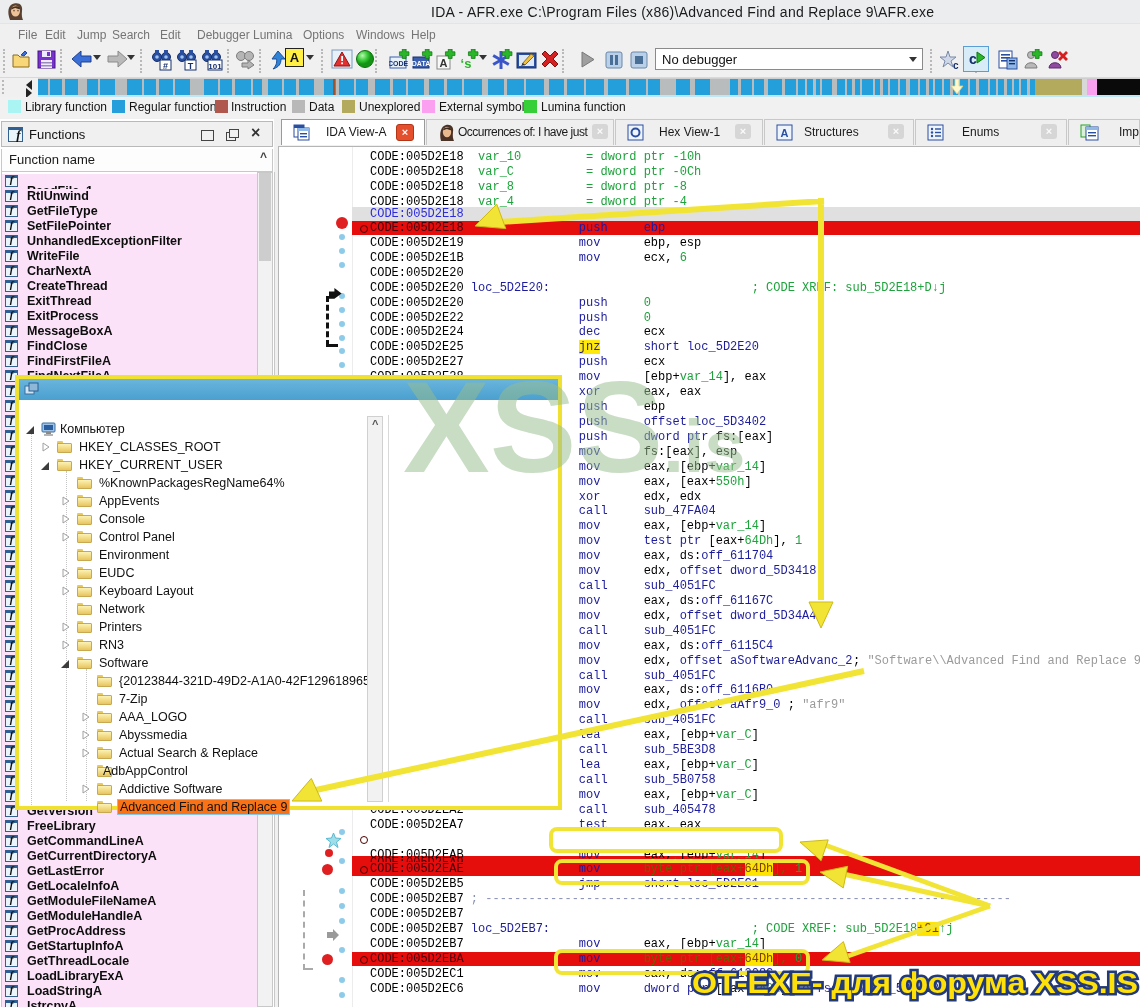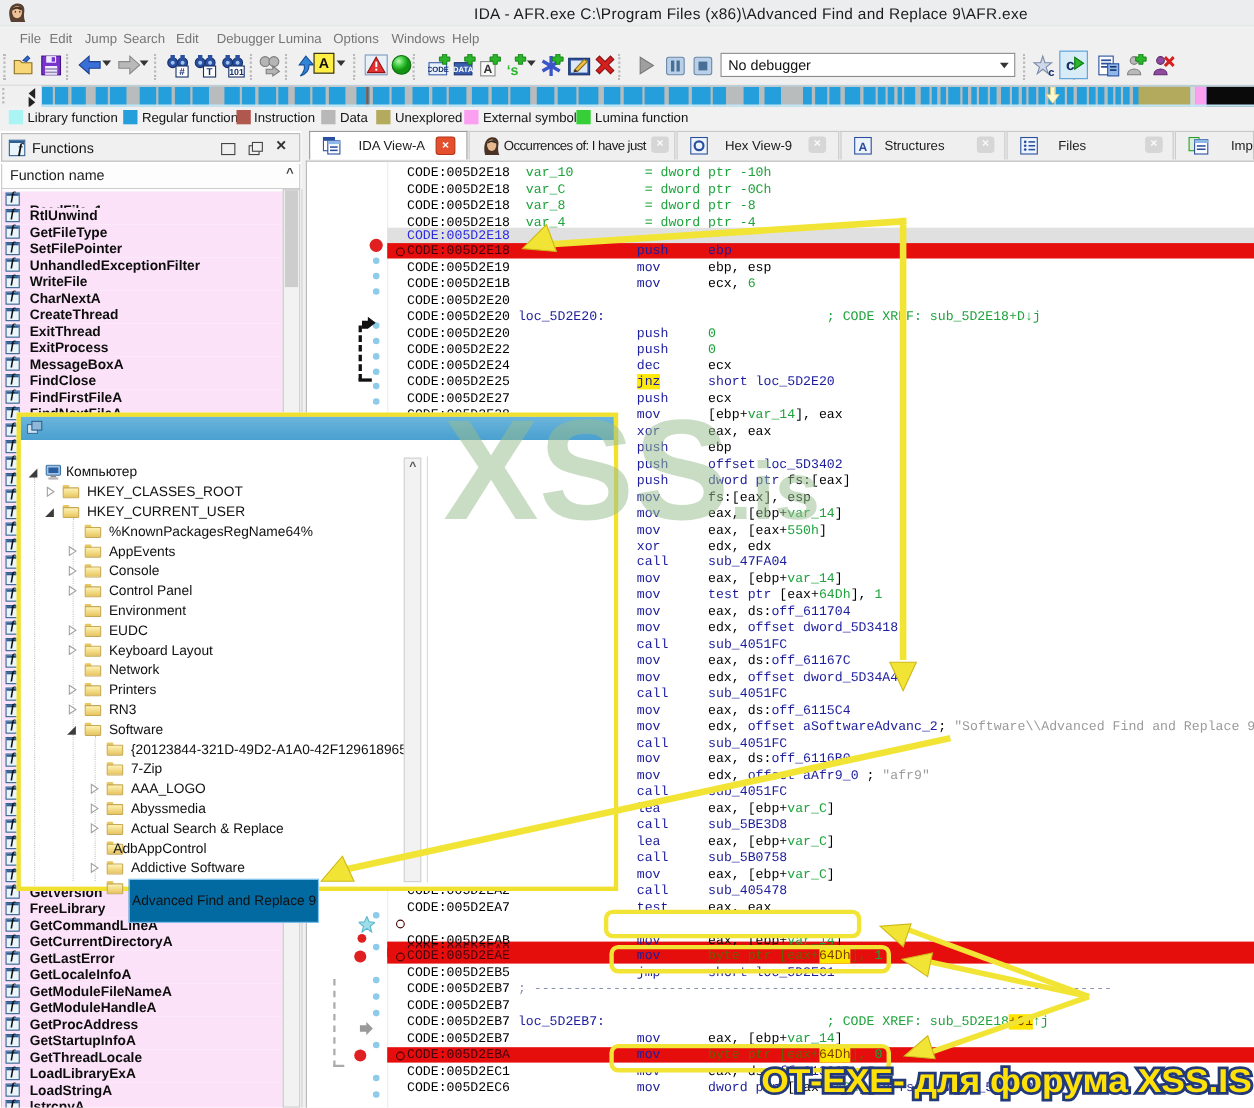--- a/index.html
+++ b/index.html
@@ -381,38 +381,38 @@
     <path d="M3 18 C1 10 3 3 8 2 C13 1 16 4 15 9 C14.5 13 15 16 16 18 Z" fill="#4a3226"></path>
     <ellipse cx="9" cy="9" rx="4.2" ry="5.2" fill="#e8b88f"></ellipse>
     <path d="M5 7 C6 4 12 4 13 6 C13 8 12 7 9 6 C7 6 5.5 8 5 7 Z" fill="#3a2a1e"></path>
   </svg>
 <div class="tabtxt abs" style="left:458px;top:125px;letter-spacing:-0.5px;">Occurrences of: I have just</div>
 <div class="tclose  abs" style="left:592px;top:124px">×</div>
 <svg class="abs" style="left:627px;top:124px" width="17" height="17" viewBox="0 0 17 17">
     <rect x="1" y="1" width="15" height="15" fill="#eef4fb" stroke="#2a4f9f"></rect>
     <circle cx="8.5" cy="8.5" r="4" fill="none" stroke="#2a4f9f" stroke-width="2"></circle>
   </svg>
-<div class="tabtxt abs" style="left:659px;top:125px;">Hex View-9</div>
+<div class="tabtxt abs" style="left:659px;top:125px;">Hex View-1</div>
 <div class="tclose  abs" style="left:735px;top:124px">×</div>
 <svg class="abs" style="left:776px;top:124px" width="17" height="17" viewBox="0 0 17 17">
     <rect x="1" y="1" width="15" height="15" fill="#eef4fb" stroke="#2a4f9f"></rect>
     <text x="8.5" y="13" font-size="11" font-weight="bold" text-anchor="middle" fill="#2a4f9f">A</text>
   </svg>
 <div class="tabtxt abs" style="left:804px;top:125px;">Structures</div>
 <div class="tclose  abs" style="left:888px;top:124px">×</div>
 <svg class="abs" style="left:927px;top:124px" width="17" height="17" viewBox="0 0 17 17">
     <rect x="1" y="1" width="15" height="15" fill="#eef4fb" stroke="#2a4f9f"></rect>
     <circle cx="5" cy="5" r="1.2" fill="#2a4f9f"></circle>
     <circle cx="5" cy="8.5" r="1.2" fill="#2a4f9f"></circle>
     <circle cx="5" cy="12" r="1.2" fill="#2a4f9f"></circle>
     <rect x="8" y="4.3" width="6" height="1.4" fill="#2a4f9f"></rect>
     <rect x="8" y="7.8" width="6" height="1.4" fill="#2a4f9f"></rect>
     <rect x="8" y="11.3" width="6" height="1.4" fill="#2a4f9f"></rect>
   </svg>
-<div class="tabtxt abs" style="left:962px;top:125px;">Files</div>
+<div class="tabtxt abs" style="left:962px;top:125px;">Enums</div>
 <div class="tclose  abs" style="left:1041px;top:124px">×</div>
 <svg class="abs" style="left:1080px;top:124px" width="19" height="17" viewBox="0 0 19 17">
     <rect x="1" y="1" width="9" height="12" fill="#d8f0d8" stroke="#2a9f2a"></rect>
     <rect x="6" y="3" width="12" height="13" fill="#fff" stroke="#2a4f9f"></rect>
     <rect x="6" y="3" width="12" height="3" fill="#8fb8e8"></rect>
     <rect x="8" y="8" width="8" height="1.4" fill="#2a4f9f"></rect>
     <rect x="8" y="11" width="8" height="1.4" fill="#2a4f9f"></rect>
   </svg>
 <div class="tabtxt abs" style="left:1119px;top:125px;">Imp</div>
 <div class="abs" id="fpanel">
@@ -969,21 +969,21 @@
 <span class="fold" style="left:78px;top:332px"></span>
 <span class="trow" style="left:100px;top:331px">Actual Search &amp; Replace</span>
 <span class="fold" style="left:78px;top:350px"></span>
 <span class="trow" style="left:84px;top:349px">AdbAppControl</span>
 <svg style="position:absolute;left:63px;top:369px" width="8" height="10" viewBox="0 0 8 10">
         <path d="M1 1 L7 5 L1 9 Z" fill="#ffffff" stroke="#a0a0a0"></path>
       </svg>
 <span class="fold" style="left:78px;top:368px"></span>
 <span class="trow" style="left:100px;top:367px">Addictive Software</span>
 <span class="fold" style="left:78px;top:386px"></span>
-<span class="trow" style="left:98px;top:384px;background:#0369a1;border:1px solid #84c5f0;padding:12px 2px">Advanced Find and Replace 9</span>
+<span class="trow" style="left:98px;top:384px;background:#f97316;border:1px solid #84c5f0;padding:0 2px">Advanced Find and Replace 9</span>
 </div>
 <div class="abs" style="left:348px;top:37px;width:16px;height:386px;background:#f2f2f2;border:1px solid #d0d0d0;box-sizing:border-box">
       <span style="position:absolute;left:4px;top:1px;font-size:11px;color:#555;font-weight:bold">^</span>
     </div>
 <div class="abs" id="rsep"></div>
 </div>
 <svg class="abs" id="anno" width="1140" height="1007" viewBox="0 0 1140 1007" style="z-index:90">
 <polyline points="500,222 824,201 821,201 821,600" fill="none" stroke="#f2e435" stroke-width="6"></polyline>
 <polygon points="475.0,226.0 505.8,228.6 496.8,204.2" fill="#f2e435" stroke="#cdb916" stroke-width="1"></polygon>
 <polygon points="821.0,628.0 833.0,602.0 809.0,602.0" fill="#f2e435" stroke="#cdb916" stroke-width="1"></polygon>

